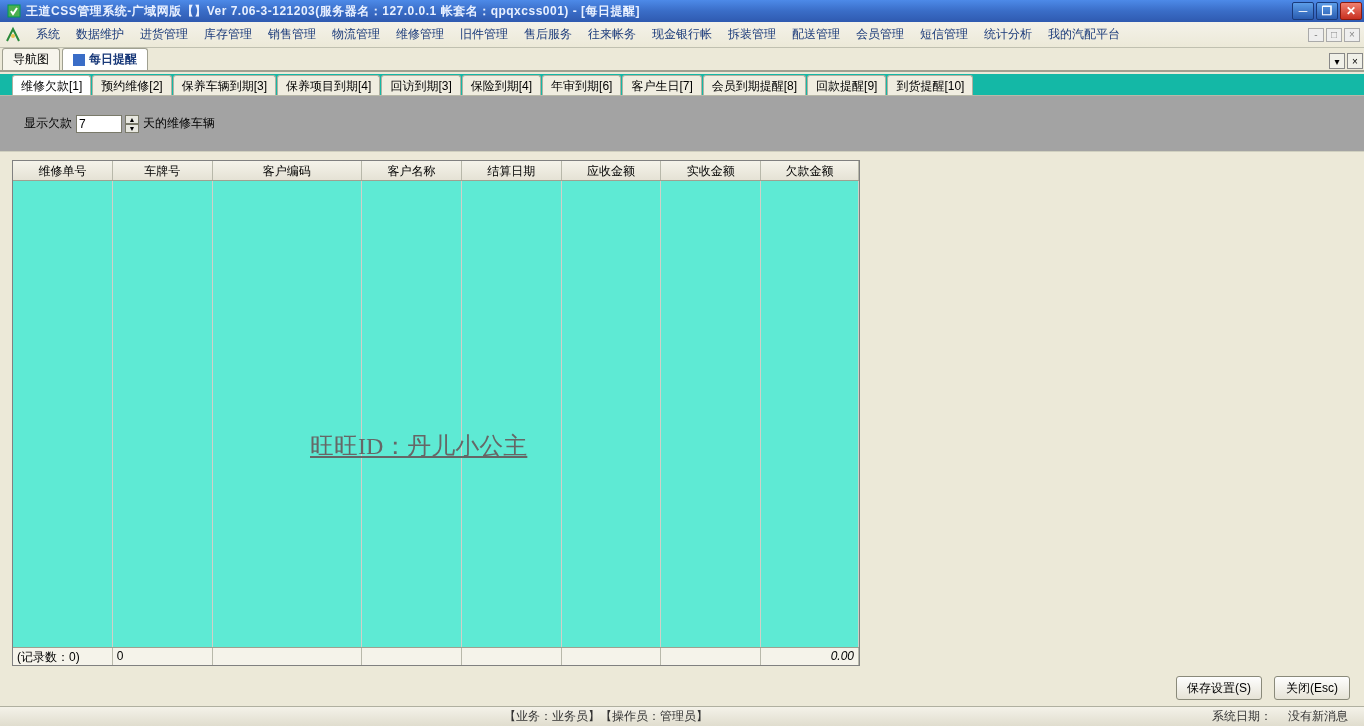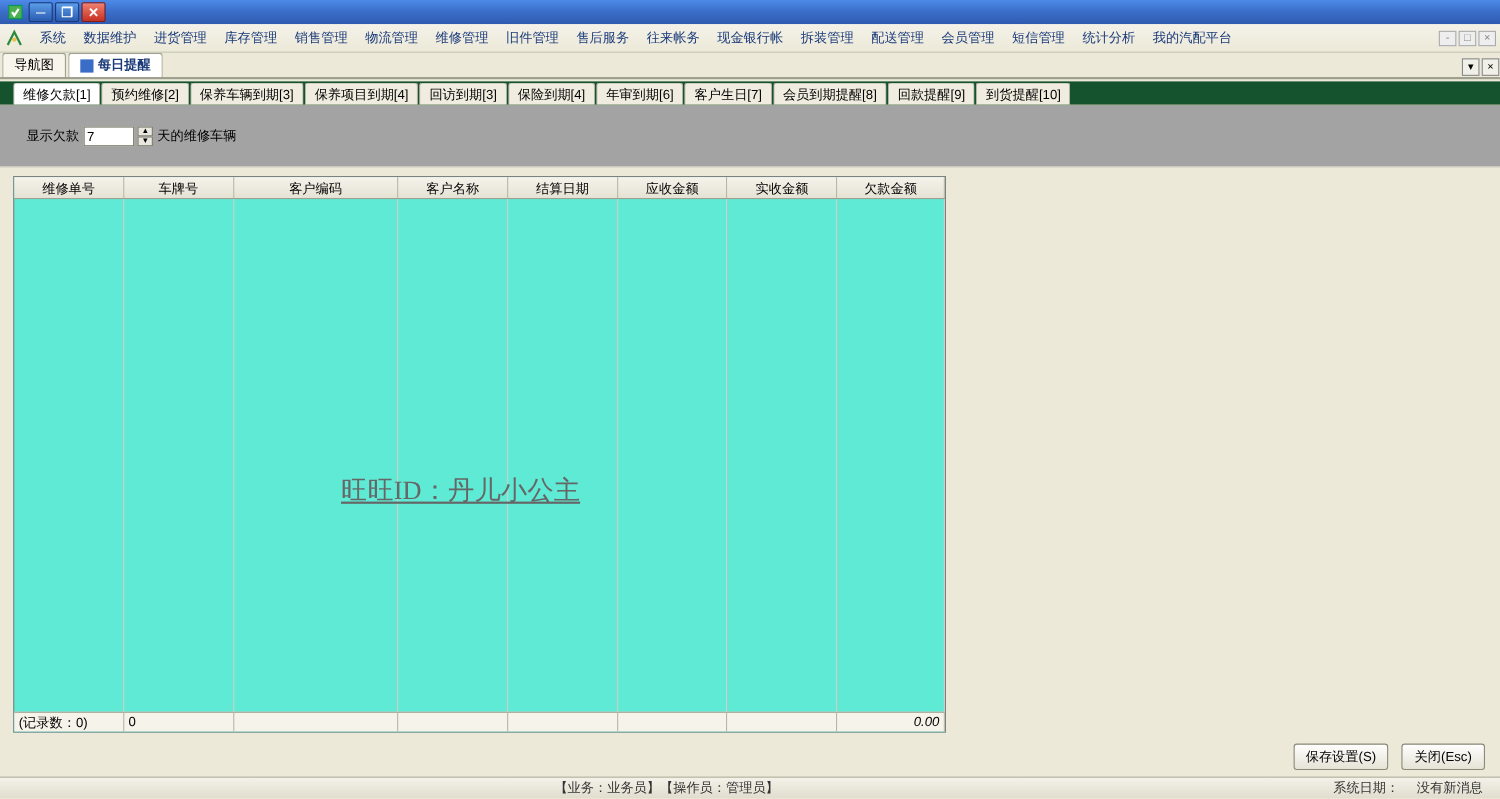--- a/index.html
+++ b/index.html
@@ -23,21 +23,21 @@
 
 
 .page-tabs { height: 24px; background: #ece9d8; display: flex; align-items: flex-end; border-bottom: 2px solid #a0a090; padding-left: 2px; position:relative; }
 .page-tab { height: 22px; padding: 3px 10px; background: #f7f5ec; border: 1px solid #a0a090; border-bottom: none; border-radius: 3px 3px 0 0; margin-right: 2px; cursor: pointer; display:flex; align-items:center; gap:4px; }
 .page-tab.active { background: #fff; font-weight: bold; color: #1a3a7a; }
 .tab-icon { width:12px; height:12px; background:#3a6dc7; display:inline-block; }
 .page-tabs-corner { margin-left:auto; display:flex; }
 .pt-btn { width:16px; height:16px; border:1px solid #888; background:#f0f0e8; margin:1px; font-size:10px; display:flex; align-items:center; justify-content:center; cursor:pointer;}
 
 
-.inner-tabs { height: 22px; background: #14532d; display: flex; align-items: flex-end; padding-left: 12px; border-bottom: 1px solid #b8b8a8; margin-top: 2px; }
+.inner-tabs { height: 22px; background: #14b8a6; display: flex; align-items: flex-end; padding-left: 12px; border-bottom: 1px solid #b8b8a8; margin-top: 2px; }
 .inner-tab { height: 20px; padding: 2px 8px; background: #f0ede0; border: 1px solid #b0b0a0; border-bottom: none; border-radius: 3px 3px 0 0; margin-right: 1px; cursor: pointer; font-size: 12px; }
 .inner-tab.active { background: #fff; }
 
 
 .filter-bar { height: 56px; background: #a3a3a3; padding: 14px 24px; display: flex; align-items: center; gap: 4px; border-bottom:1px solid #d0d0c0; }
 .spin-input { width: 46px; height: 18px; border: 1px solid #7a7a6a; background: #fff; padding: 1px 2px; text-align:left; }
 .spin-btns { display:inline-flex; flex-direction:column; margin-left:-1px; }
 .spin-btn { width:14px; height:9px; border:1px solid #7a7a6a; background:#e8e8e0; font-size:7px; line-height:7px; text-align:center; cursor:pointer; }
 
 
@@ -70,20 +70,21 @@
 </head>
 <body>
 
 <div class="titlebar">
   <span class="titlebar-icon">
     <svg viewBox="0 0 16 16">
         <rect x="2" y="2" width="12" height="12" fill="#4caf50" stroke="#095"></rect>
         <path d="M5 8l2 3 4-6" stroke="#fff" stroke-width="2" fill="none"></path>
       </svg>
   </span>
+  <span class="titlebar-text">王道CSS管理系统-广域网版【】Ver 7.06-3-121203(服务器名：127.0.0.1 帐套名：qpqxcss001) - [每日提醒]</span>
   <div class="win-btns">
     <div class="win-btn">─</div>
     <div class="win-btn">❐</div>
     <div class="win-btn close">✕</div>
   </div>
 </div>
 
 <div class="menubar">
   <span class="app-icon">
     <svg viewBox="0 0 18 18">

